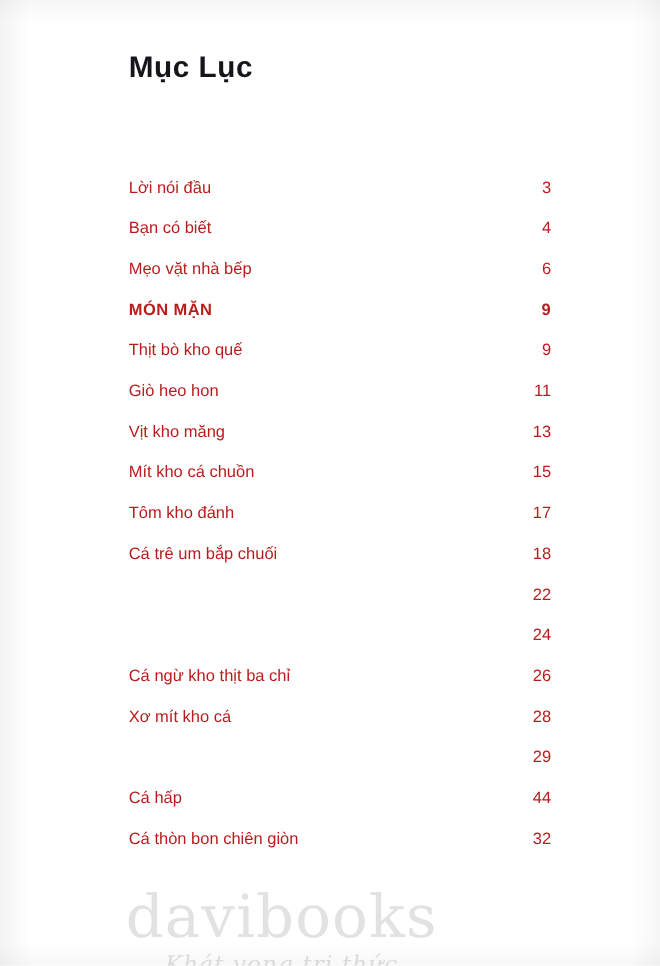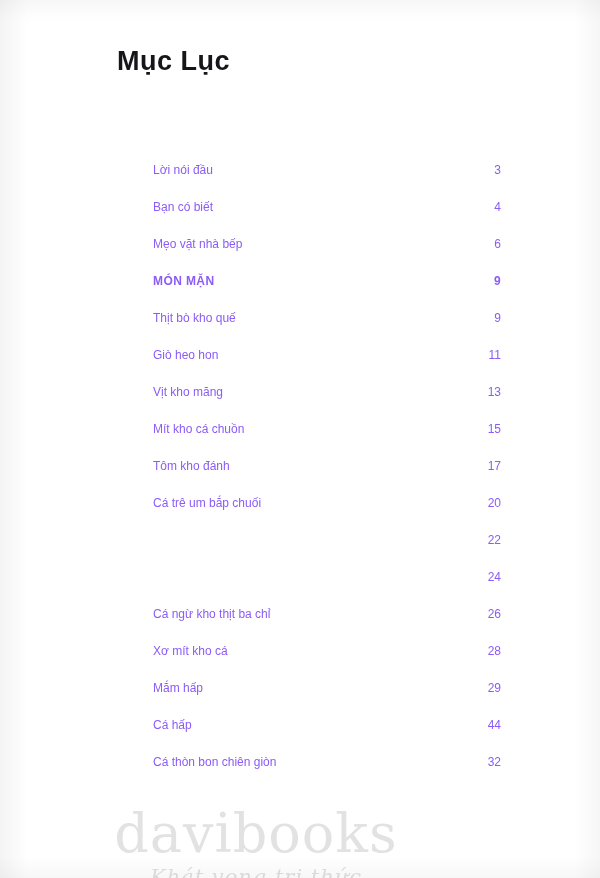--- a/index.html
+++ b/index.html
@@ -51,23 +51,22 @@
   .toc {
     position: absolute;
     left: 117px;
     top: 152px;
     width: 384px;
   }
   .toc-row {
     position: relative;
     height: 37px;
     line-height: 37px;
-    font-size: 12px;
-    color: #8b5cf6;
-    margin-left: 36px;
+    font-size: 15px;
+    color: #b91c1c;
   }
   .toc-row .label {
     position: absolute;
     left: 0;
     top: 0;
     white-space: nowrap;
   }
   .toc-row .page-no {
     position: absolute;
     right: 0;
@@ -158,21 +157,21 @@
         <span class="page-no">15</span>
       </div>
 
       <div class="toc-row">
         <span class="label">Tôm kho đánh</span>
         <span class="page-no">17</span>
       </div>
 
       <div class="toc-row">
         <span class="label">Cá trê um bắp chuối</span>
-        <span class="page-no">20</span>
+        <span class="page-no">18</span>
       </div>
 
       <div class="toc-row">
         <span class="page-no">22</span>
       </div>
 
       <div class="toc-row">
         <span class="page-no">24</span>
       </div>
 
@@ -180,21 +179,20 @@
         <span class="label">Cá ngừ kho thịt ba chỉ</span>
         <span class="page-no">26</span>
       </div>
 
       <div class="toc-row">
         <span class="label">Xơ mít kho cá</span>
         <span class="page-no">28</span>
       </div>
 
       <div class="toc-row">
-        <span class="label">Mắm hấp</span>
         <span class="page-no">29</span>
       </div>
 
       <div class="toc-row">
         <span class="label">Cá hấp</span>
         <span class="page-no">44</span>
       </div>
 
       <div class="toc-row">
         <span class="label">Cá thòn bon chiên giòn</span>

